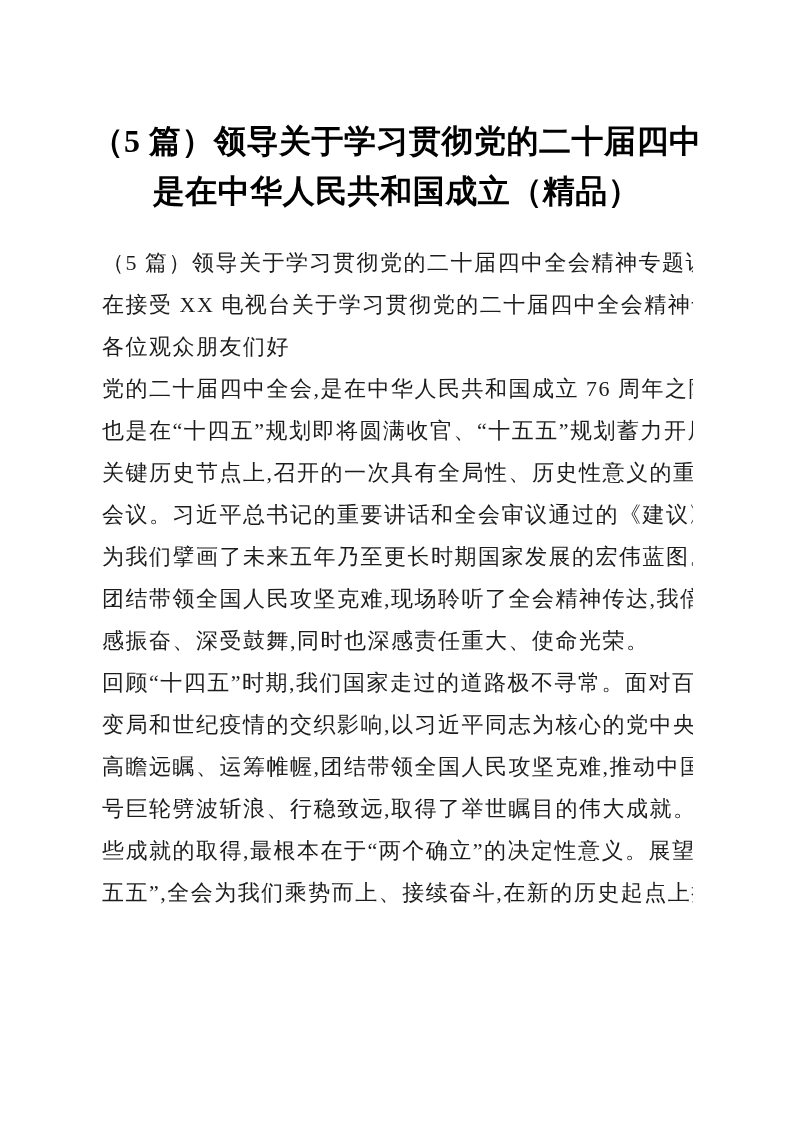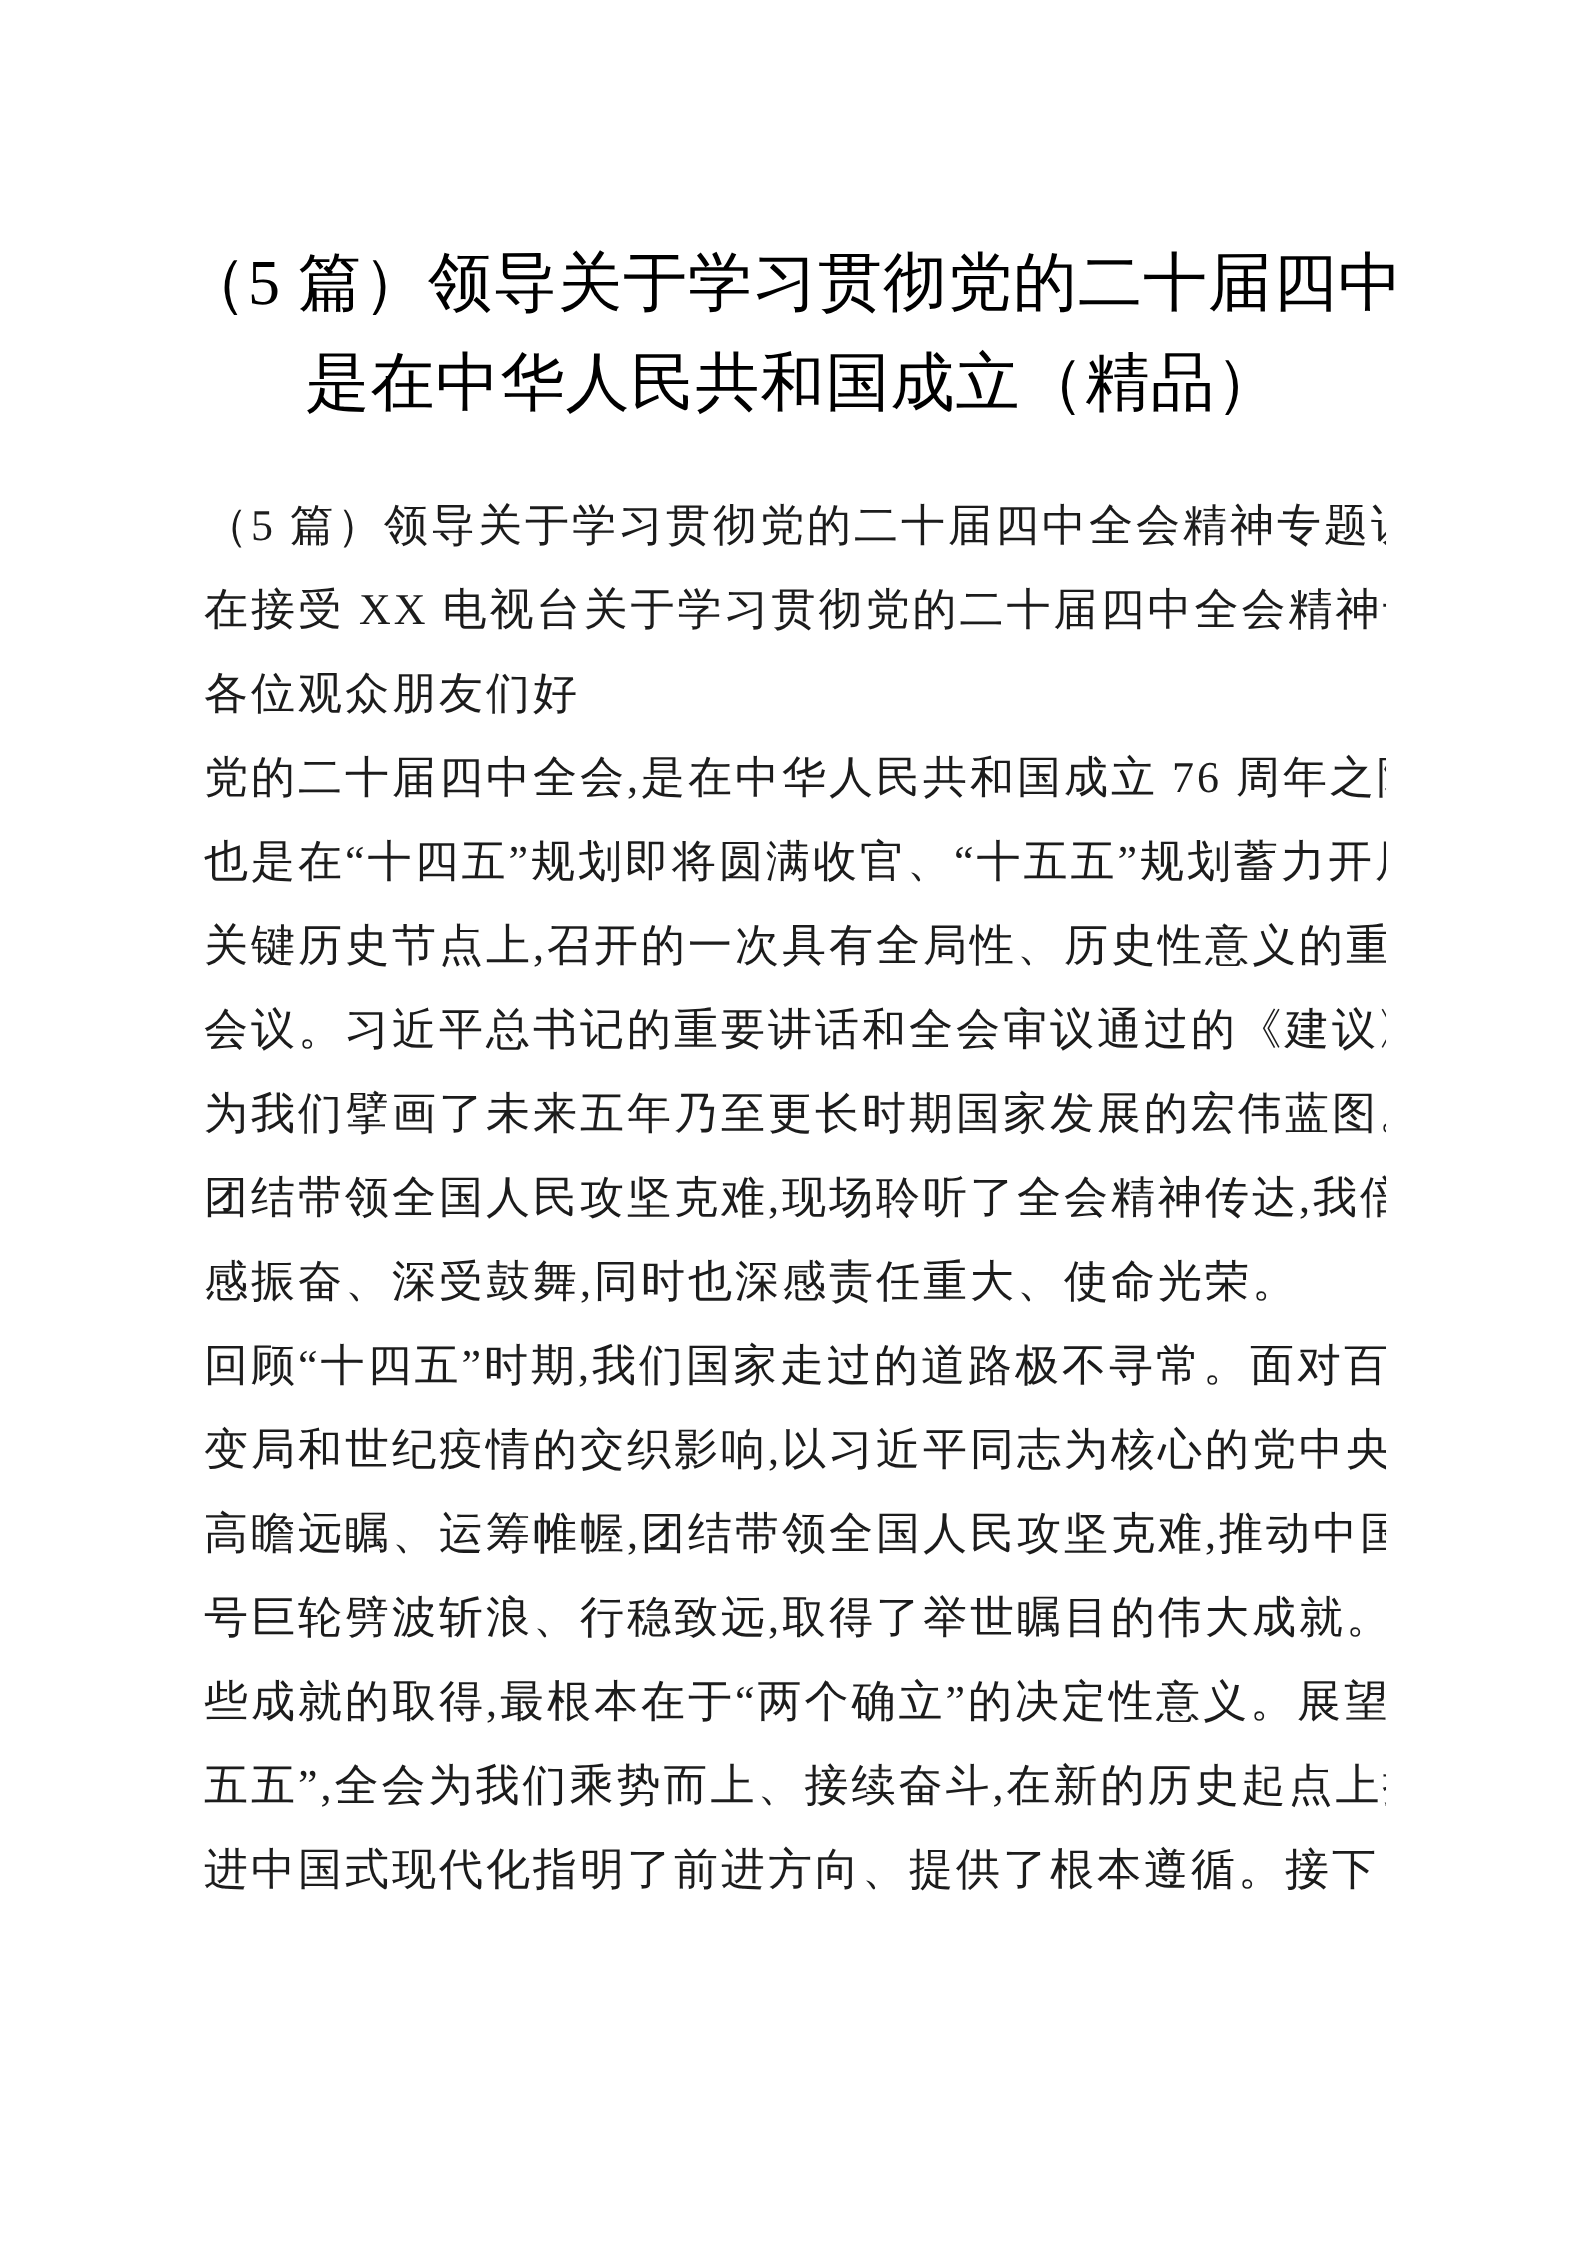--- a/index.html
+++ b/index.html
@@ -14,21 +14,21 @@
     background: #ffffff;
     overflow: hidden;
     font-family: "Liberation Serif", "DejaVu Serif", serif;
     color: #1c1c1c;
   }
   .doc-title {
     margin: 116px 40px 0 40px;
     text-align: center;
     font-size: 32px;
     line-height: 50px;
-    font-weight: 400;
+    font-weight: 700;
     color: #000000;
     letter-spacing: 0.5px;
   }
   .doc-title .title-line {
     display: block;
   }
   .doc-body {
     margin: 26px 100px 0 102px;
     font-size: 22px;
     line-height: 42px;
@@ -62,16 +62,15 @@
     <span class="body-line">会议。习近平总书记的重要讲话和全会审议通过的《建议》,</span>
     <span class="body-line">为我们擘画了未来五年乃至更长时期国家发展的宏伟蓝图。</span>
     <span class="body-line">团结带领全国人民攻坚克难,现场聆听了全会精神传达,我倍</span>
     <span class="body-line">感振奋、深受鼓舞,同时也深感责任重大、使命光荣。</span>
     <span class="body-line">回顾“十四五”时期,我们国家走过的道路极不寻常。面对百年</span>
     <span class="body-line">变局和世纪疫情的交织影响,以习近平同志为核心的党中央</span>
     <span class="body-line">高瞻远瞩、运筹帷幄,团结带领全国人民攻坚克难,推动中国</span>
     <span class="body-line">号巨轮劈波斩浪、行稳致远,取得了举世瞩目的伟大成就。这</span>
     <span class="body-line">些成就的取得,最根本在于“两个确立”的决定性意义。展望“十</span>
     <span class="body-line">五五”,全会为我们乘势而上、接续奋斗,在新的历史起点上推</span>
-    <span class="body-line">进中国式现代化指明了前进方向、提供了根本遵循。接下</span>
   </div>
 
 </div>
 
 </body></html>

